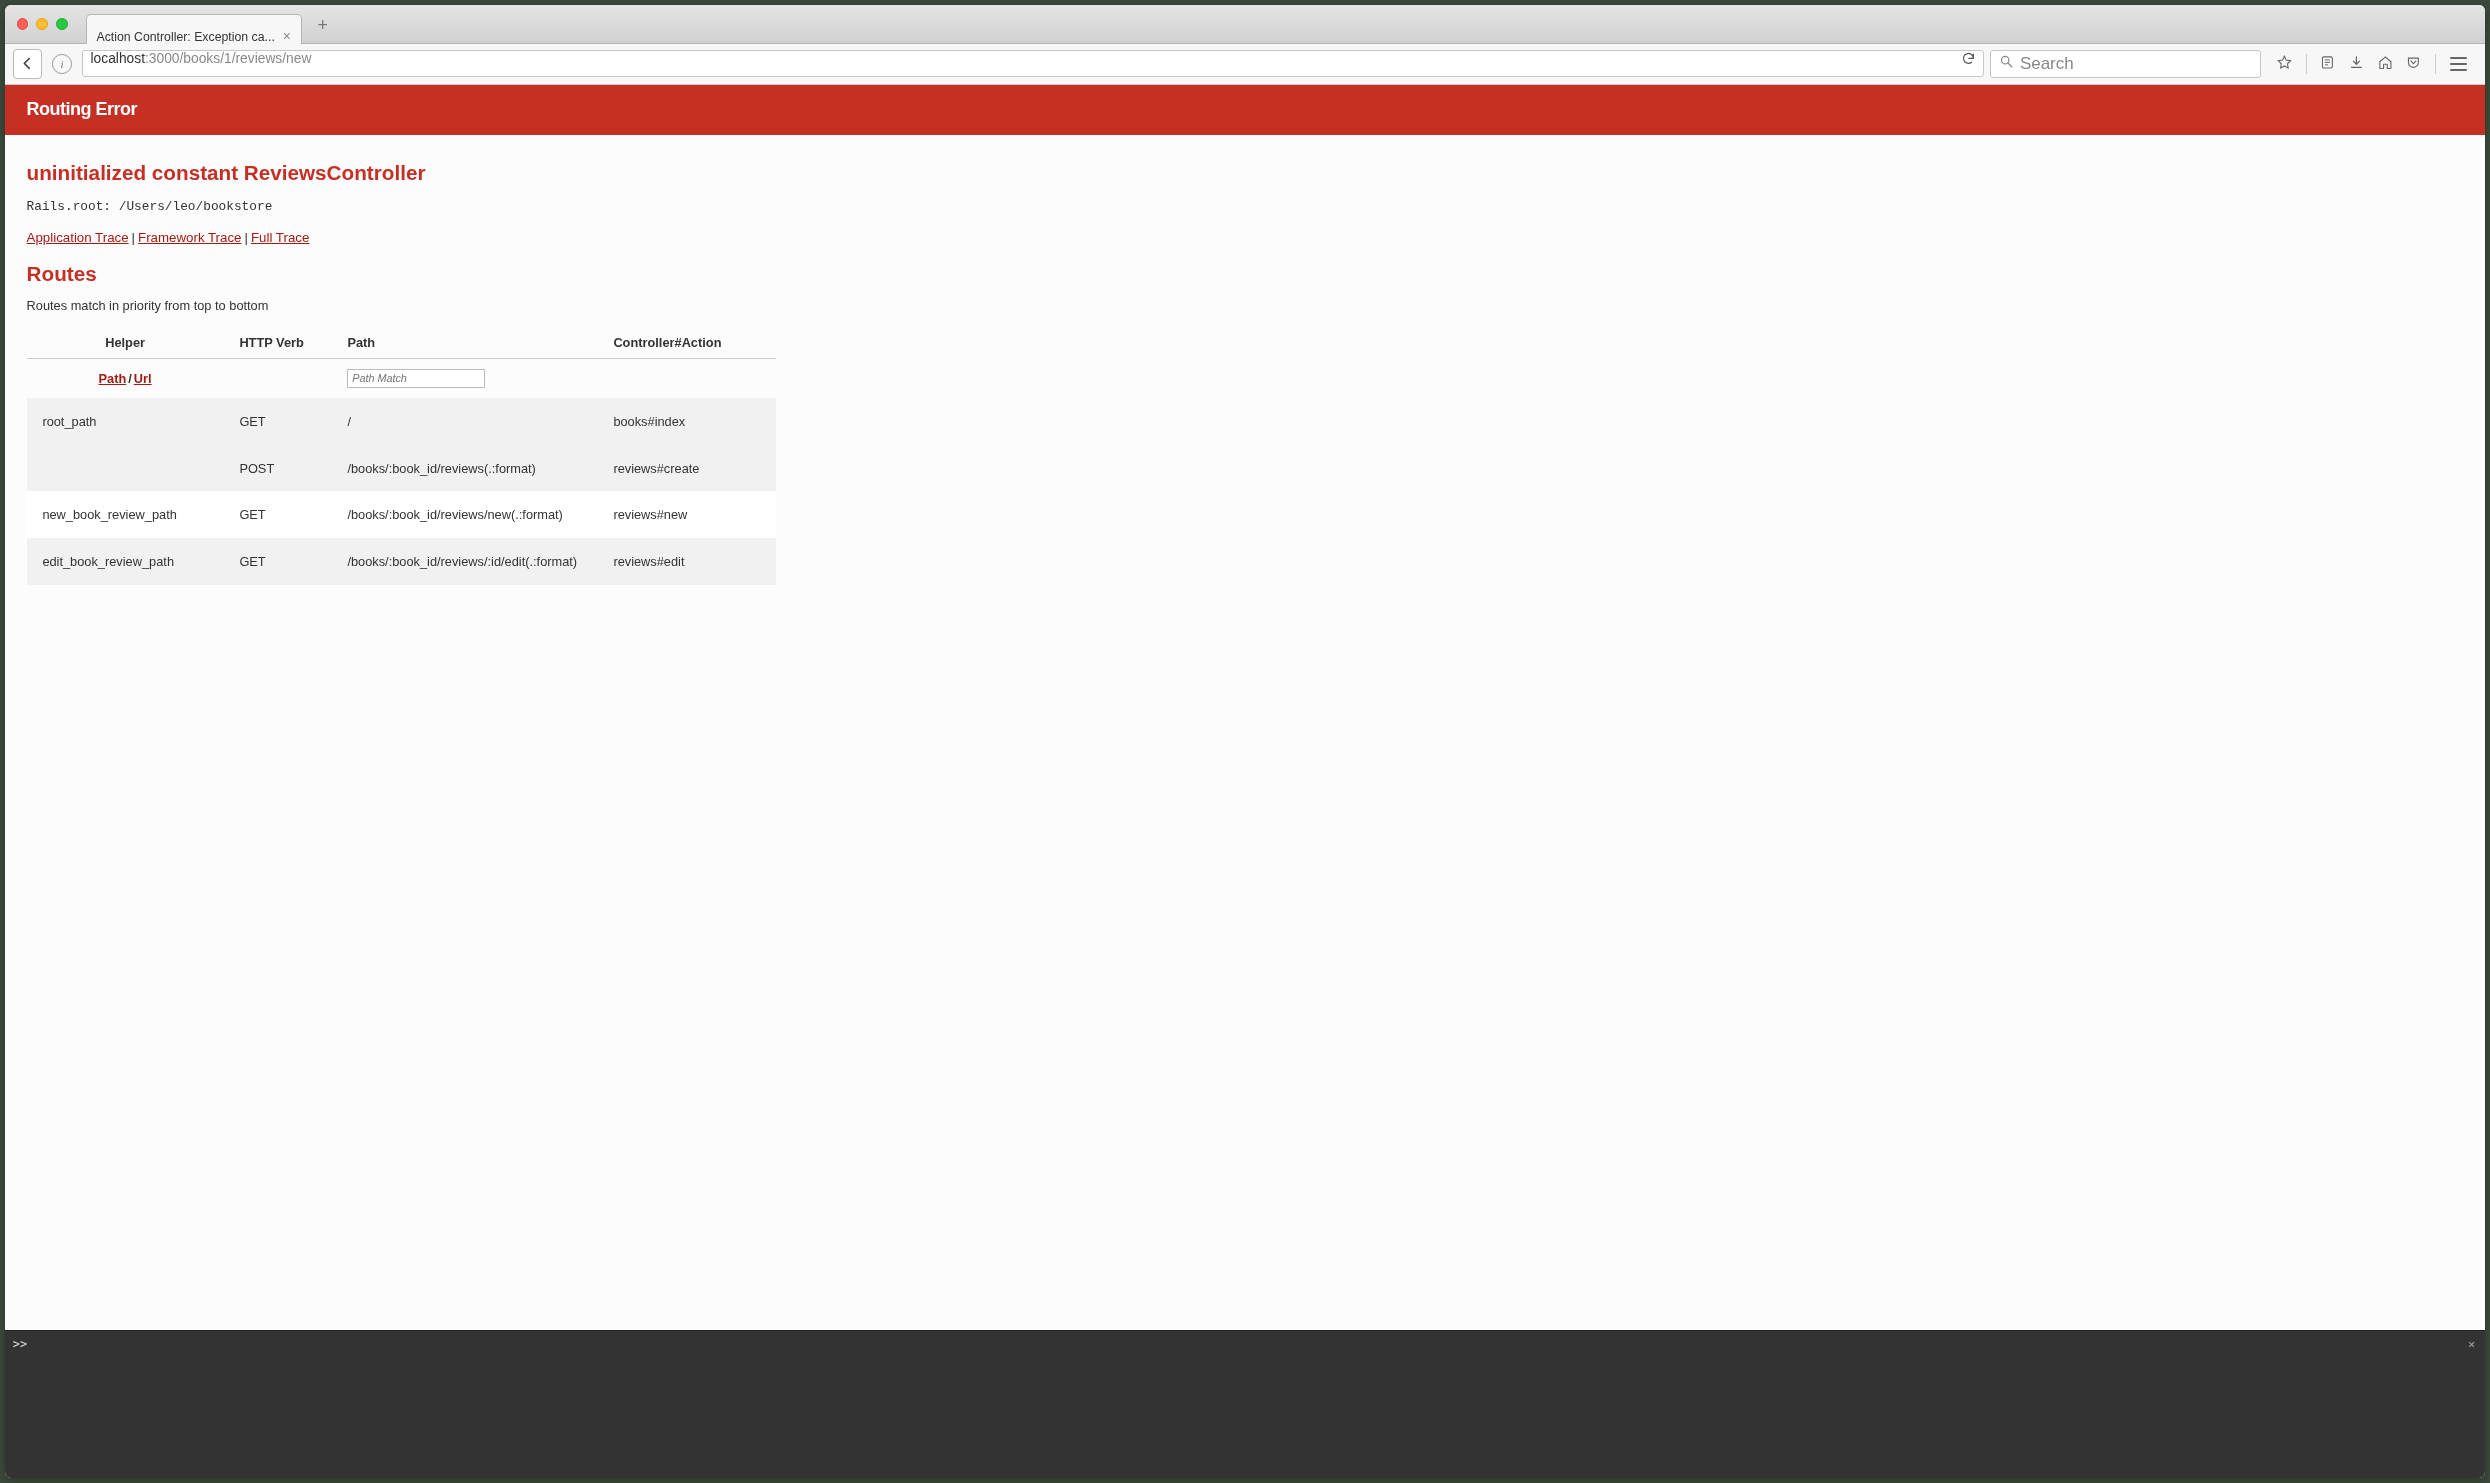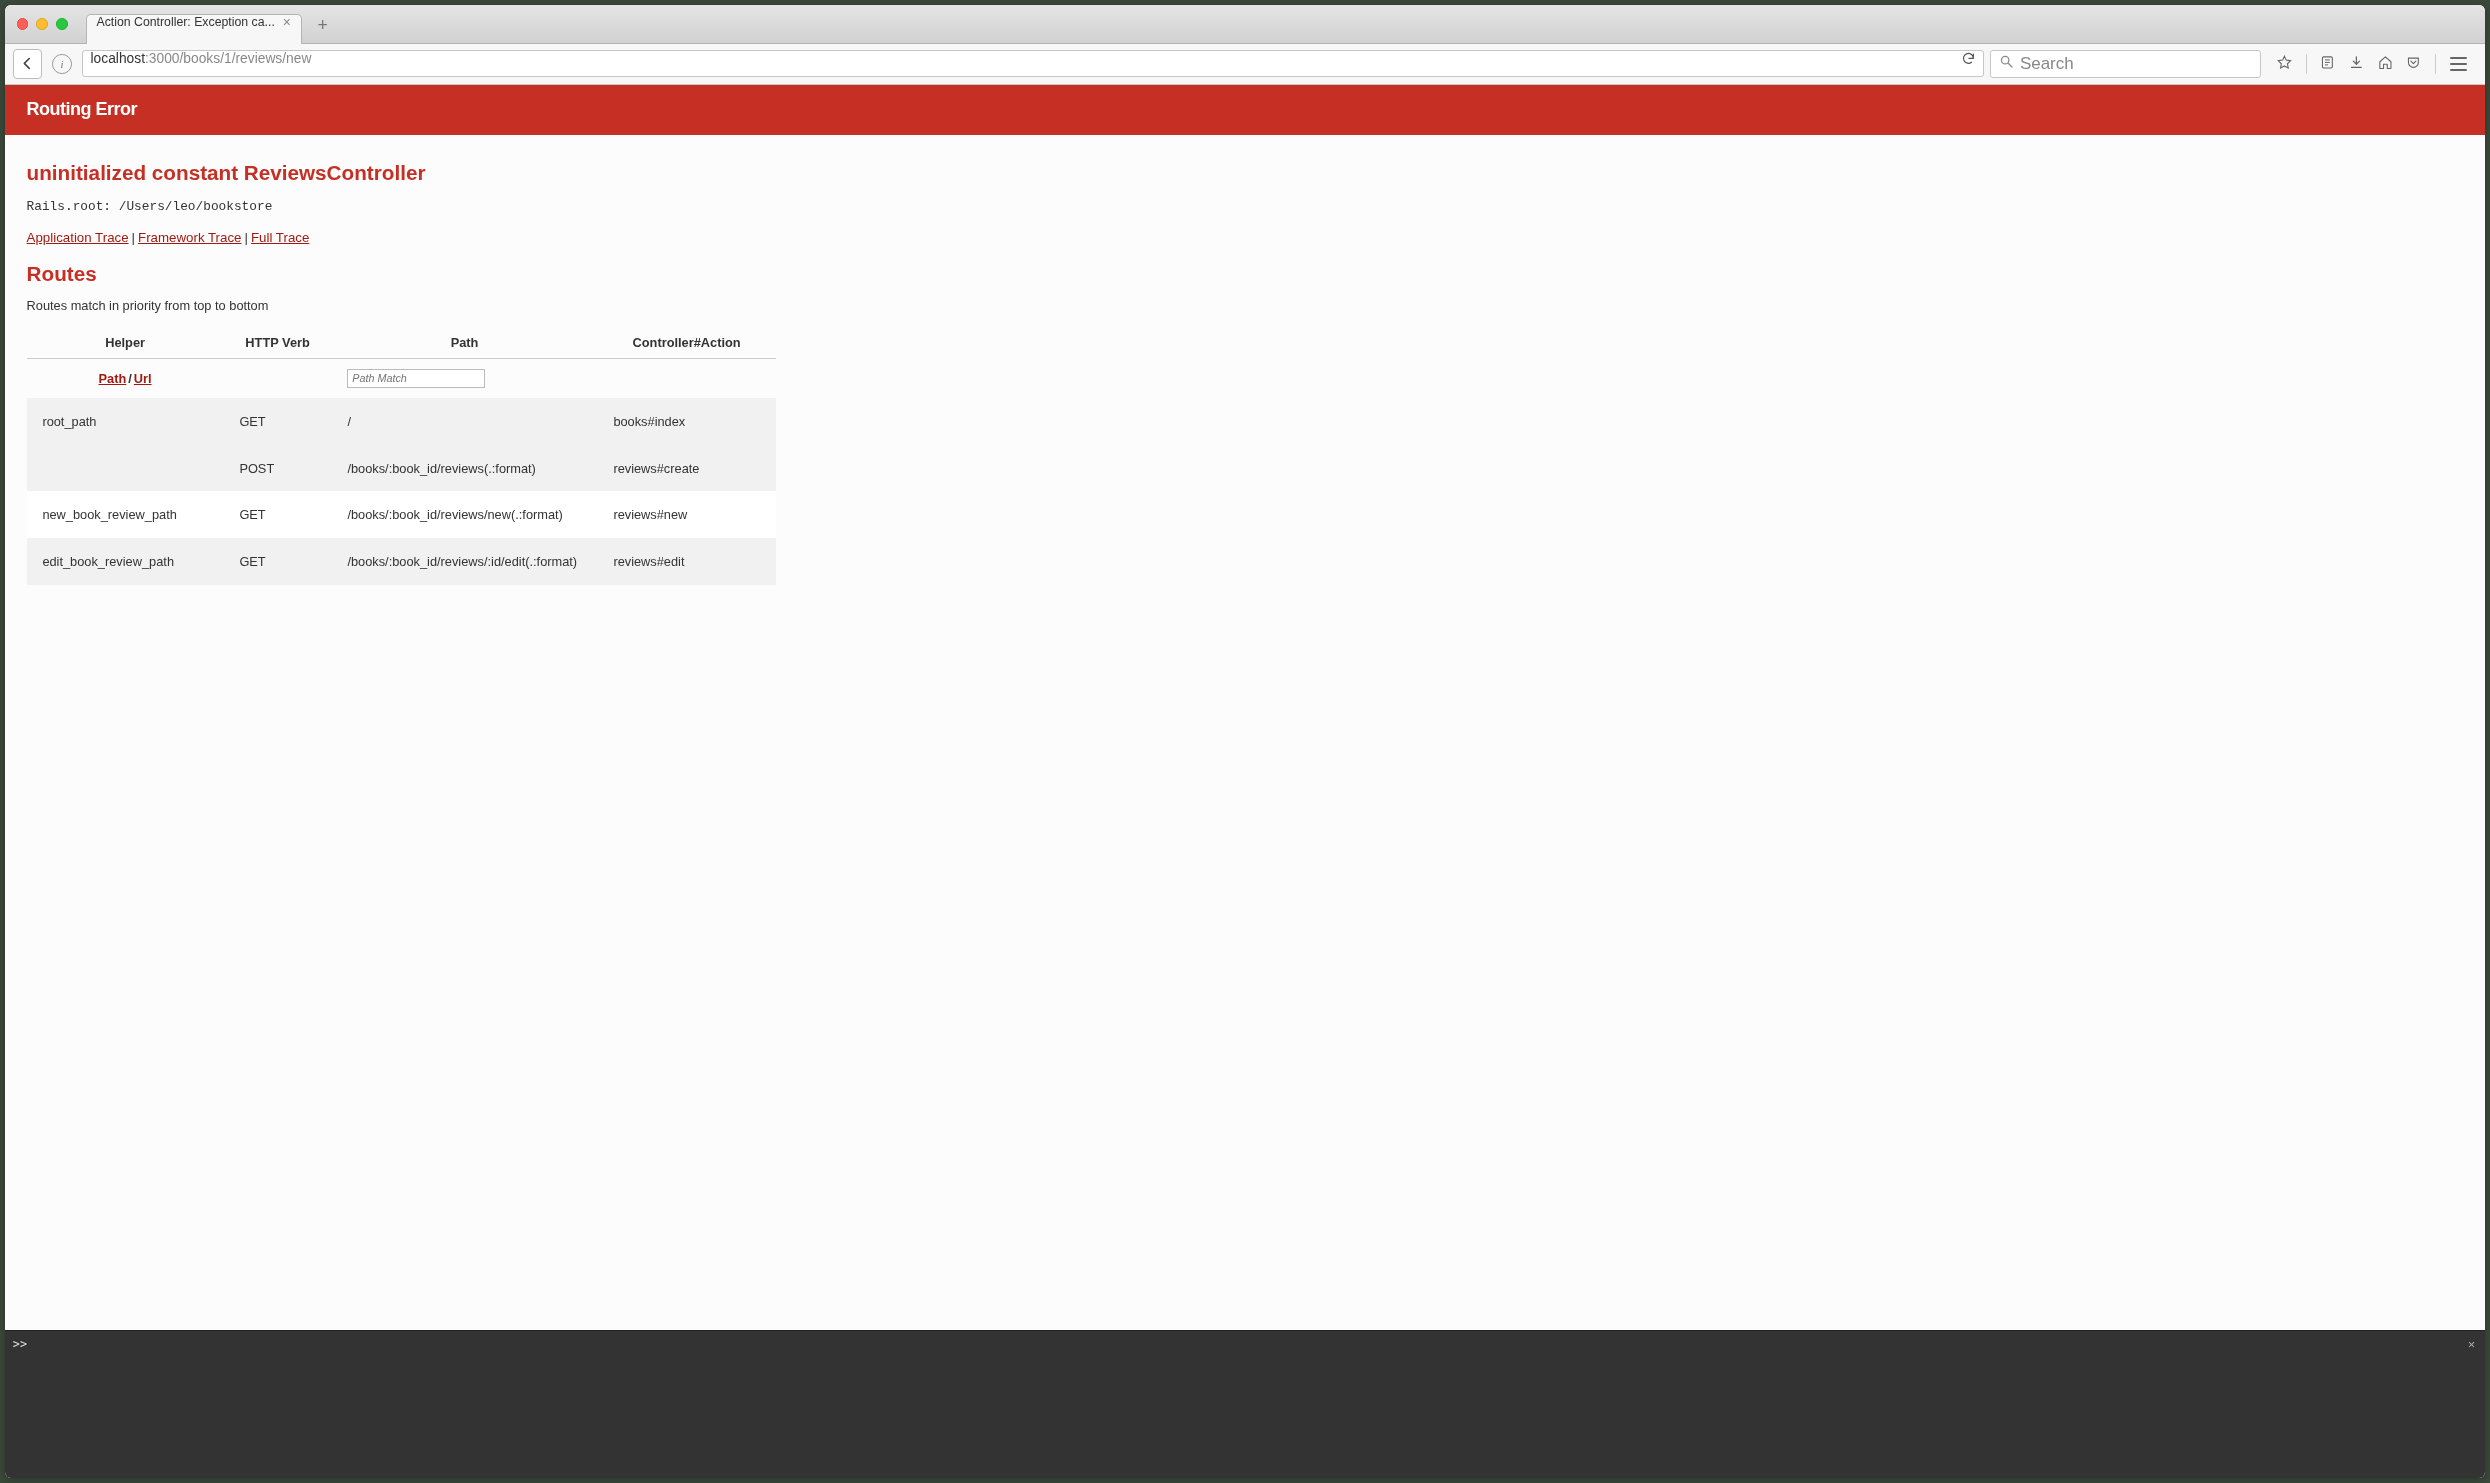--- a/index.html
+++ b/index.html
@@ -38,21 +38,21 @@
     .tlight.red { background: #ff5f57; border: 0.5px solid #e1483f; }
     .tlight.yellow { background: #ffbd2e; border: 0.5px solid #e0a125; }
     .tlight.green { background: #28c940; border: 0.5px solid #1dad2c; }
     .tab {
       background: #f7f7f7;
       border: 1px solid #b4b4b4;
       border-bottom: none;
       border-radius: 4.9px 4.9px 0 0;
       height: 29.6px;
       display: flex;
-      align-items: flex-start;
+      align-items: flex-end;
       padding: 0 9.9px;
       font-size: 12.3px;
       color: #333;
       position: relative;
       top: 4.9px;
       min-width: 207px;
     }
     .tab-close {
       margin-left: 7.9px;
       color: #888;
@@ -171,21 +171,21 @@
     }
     .routes-desc { font-size: 12.8px; color: #333; margin-bottom: 13.8px; }
     table.routes {
       border-collapse: collapse;
       width: 749px;
       font-size: 12.8px;
       color: #333;
     }
     table.routes th {
       font-weight: 700;
-      text-align: center;
+      text-align: left;
       padding: 7.9px 15.8px;
       border-bottom: 1px solid #ccc;
     }
     table.routes th.center { text-align: center; }
     table.routes td {
       padding: 15.8px 15.8px;
       vertical-align: middle;
     }
     tr.helper-row td { padding: 9.9px 15.8px; }
     .helper-toggle { text-align: center; font-size: 12.8px; }

